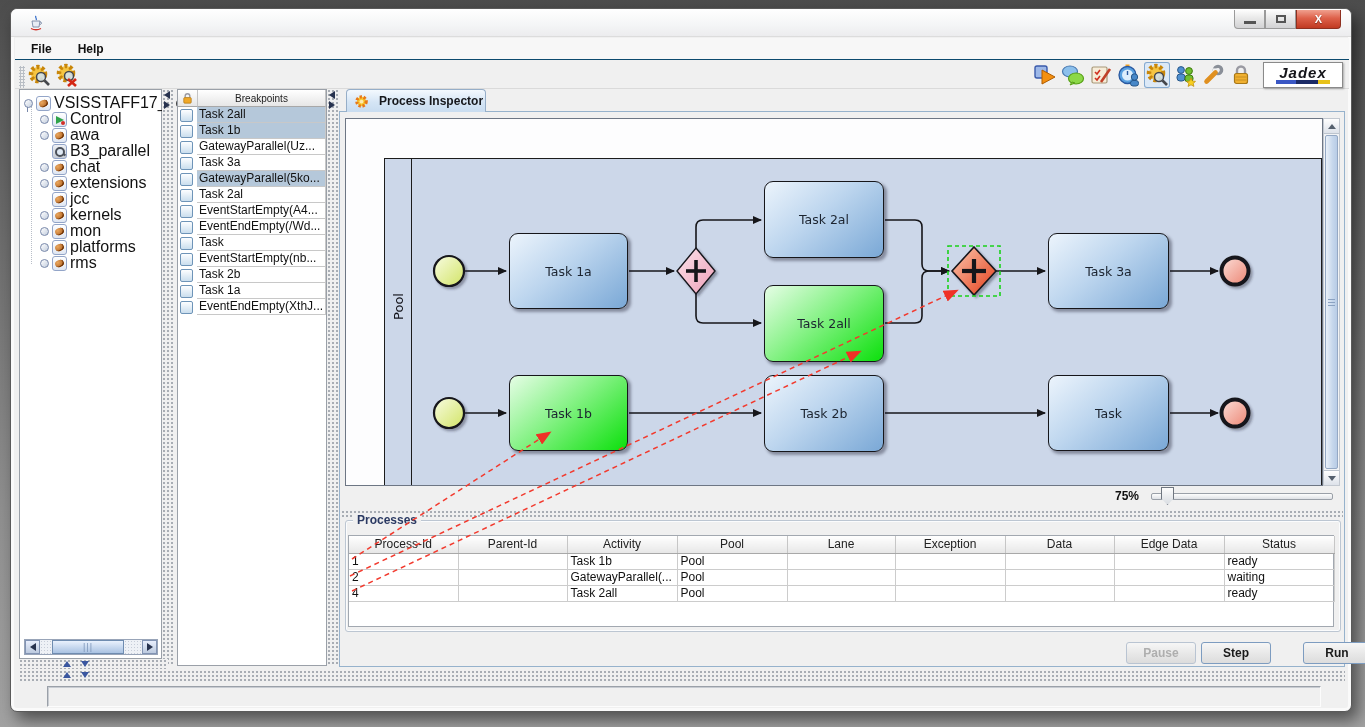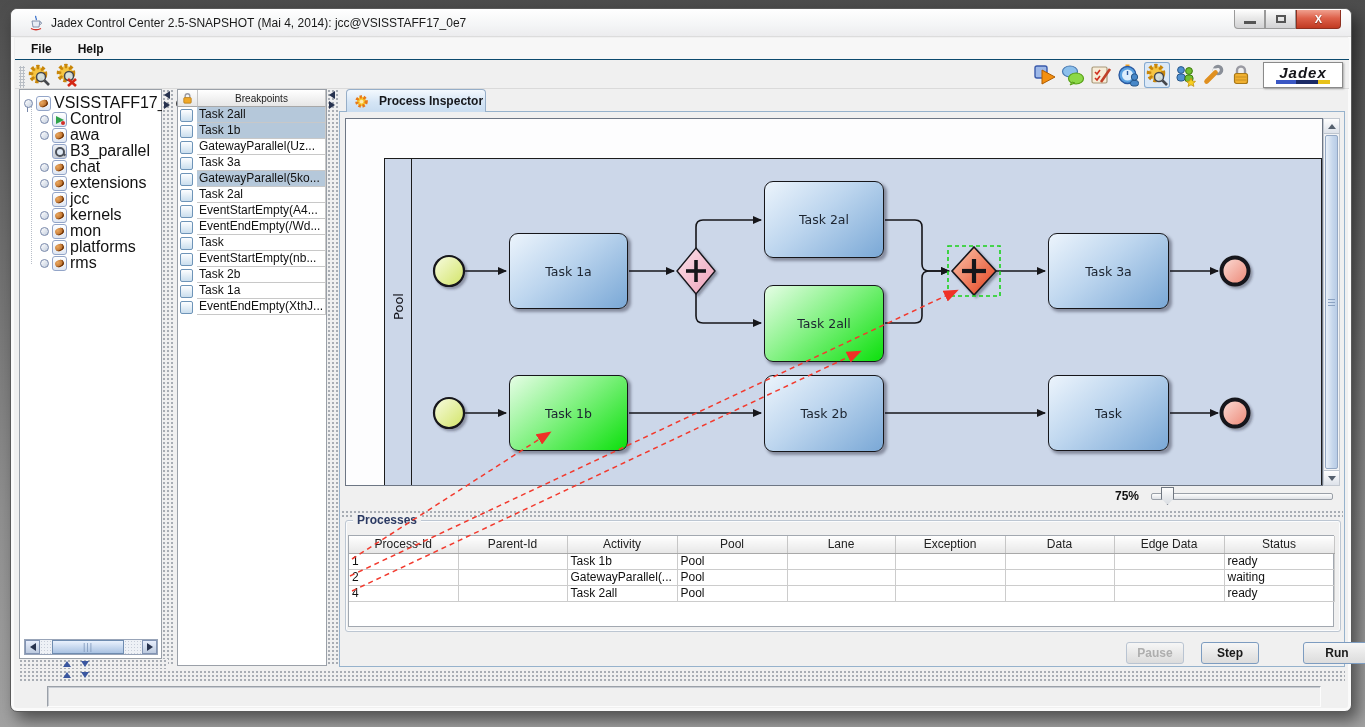--- a/index.html
+++ b/index.html
@@ -144,21 +144,21 @@
   .proc-border { position:absolute; left:6px; top:431px; width:996px; height:112px; border:1px solid #bcc6d2; border-radius:3px;
     box-shadow:inset 0 0 0 1px #fbfcfd; }
   .proc-title { position:absolute; left:14px; top:424px; background:#f0f0f0; padding:0 4px; font-size:12px; font-weight:bold; color:#2b3a63; }
   .proc-table-wrap { position:absolute; left:9px; top:446px; width:986px; height:92px; background:#fff; border:1px solid #a2a8b0; }
   table.proc { border-collapse:collapse; width:985px; table-layout:fixed; }
   table.proc th { height:17px; font-size:12px; font-weight:normal; color:#222; background:linear-gradient(#ffffff,#e7e7e7);
     border-right:1px solid #c6c6c6; border-bottom:1px solid #a8a8a8; overflow:hidden; white-space:nowrap; }
   table.proc td { height:16px; font-size:12px; color:#111; border-right:1px solid #cccccc; border-bottom:1px solid #cccccc;
     padding:0 3px; overflow:hidden; white-space:nowrap; }
 
-  .action-btn { position:absolute; top:553px; width:58px; height:22px; font-family:"Liberation Sans", sans-serif;
+  .action-btn { position:absolute; top:553px; width:70px; height:22px; font-family:"Liberation Sans", sans-serif;
     font-size:12px; font-weight:bold; color:#1a1a1a; background:linear-gradient(#f6f6f6,#eaeaea 45%,#dcdcdc);
     border:1px solid #7d9cc0; border-radius:3px; text-align:center; line-height:20px; }
   .action-btn.disabled { color:#aeaeae; border-color:#b9c4d2; }
 
   
   .statusbar { position:absolute; left:36px; top:677px; width:1274px; height:21px; background:#f0f0f0;
     border:1px solid #9aa0a8; border-bottom-color:#fcfcfc; border-right-color:#fcfcfc; box-shadow:inset 1px 1px 0 #c8ccd2; }
   .overlay { position:absolute; left:0; top:0; z-index:60; pointer-events:none; }
 </style>
 </head>
@@ -166,21 +166,20 @@
 
 <div class="window">
 
   <div class="titlebar">
     <svg class="title-icon" viewBox="0 0 16 16">
       <path d="M8 1 C6.5 2.5 9.5 3.5 8 5" fill="none" stroke="#2a66c8" stroke-width="1.2"></path>
       <path d="M4 6 h8 l-1 6 h-6 z" fill="#e8ecf4" stroke="#6a7a9a" stroke-width="0.8"></path>
       <path d="M12 7 c2 0 2 2 0 2.5" fill="none" stroke="#6a7a9a" stroke-width="0.9"></path>
       <path d="M3 13.5 c3 1.5 7 1.5 10 0" fill="none" stroke="#d03028" stroke-width="1.3"></path>
     </svg>
-    <span class="title-text">Jadex Control Center 2.5-SNAPSHOT (Mai 4, 2014): jcc@VSISSTAFF17_0e7</span>
     <div class="win-buttons">
       <div class="wbtn min">
           <span class="minbar"></span>
         </div>
       <div class="wbtn">
           <span class="maxbox"></span>
         </div>
       <div class="wbtn close">X</div>
     </div>
   </div>

